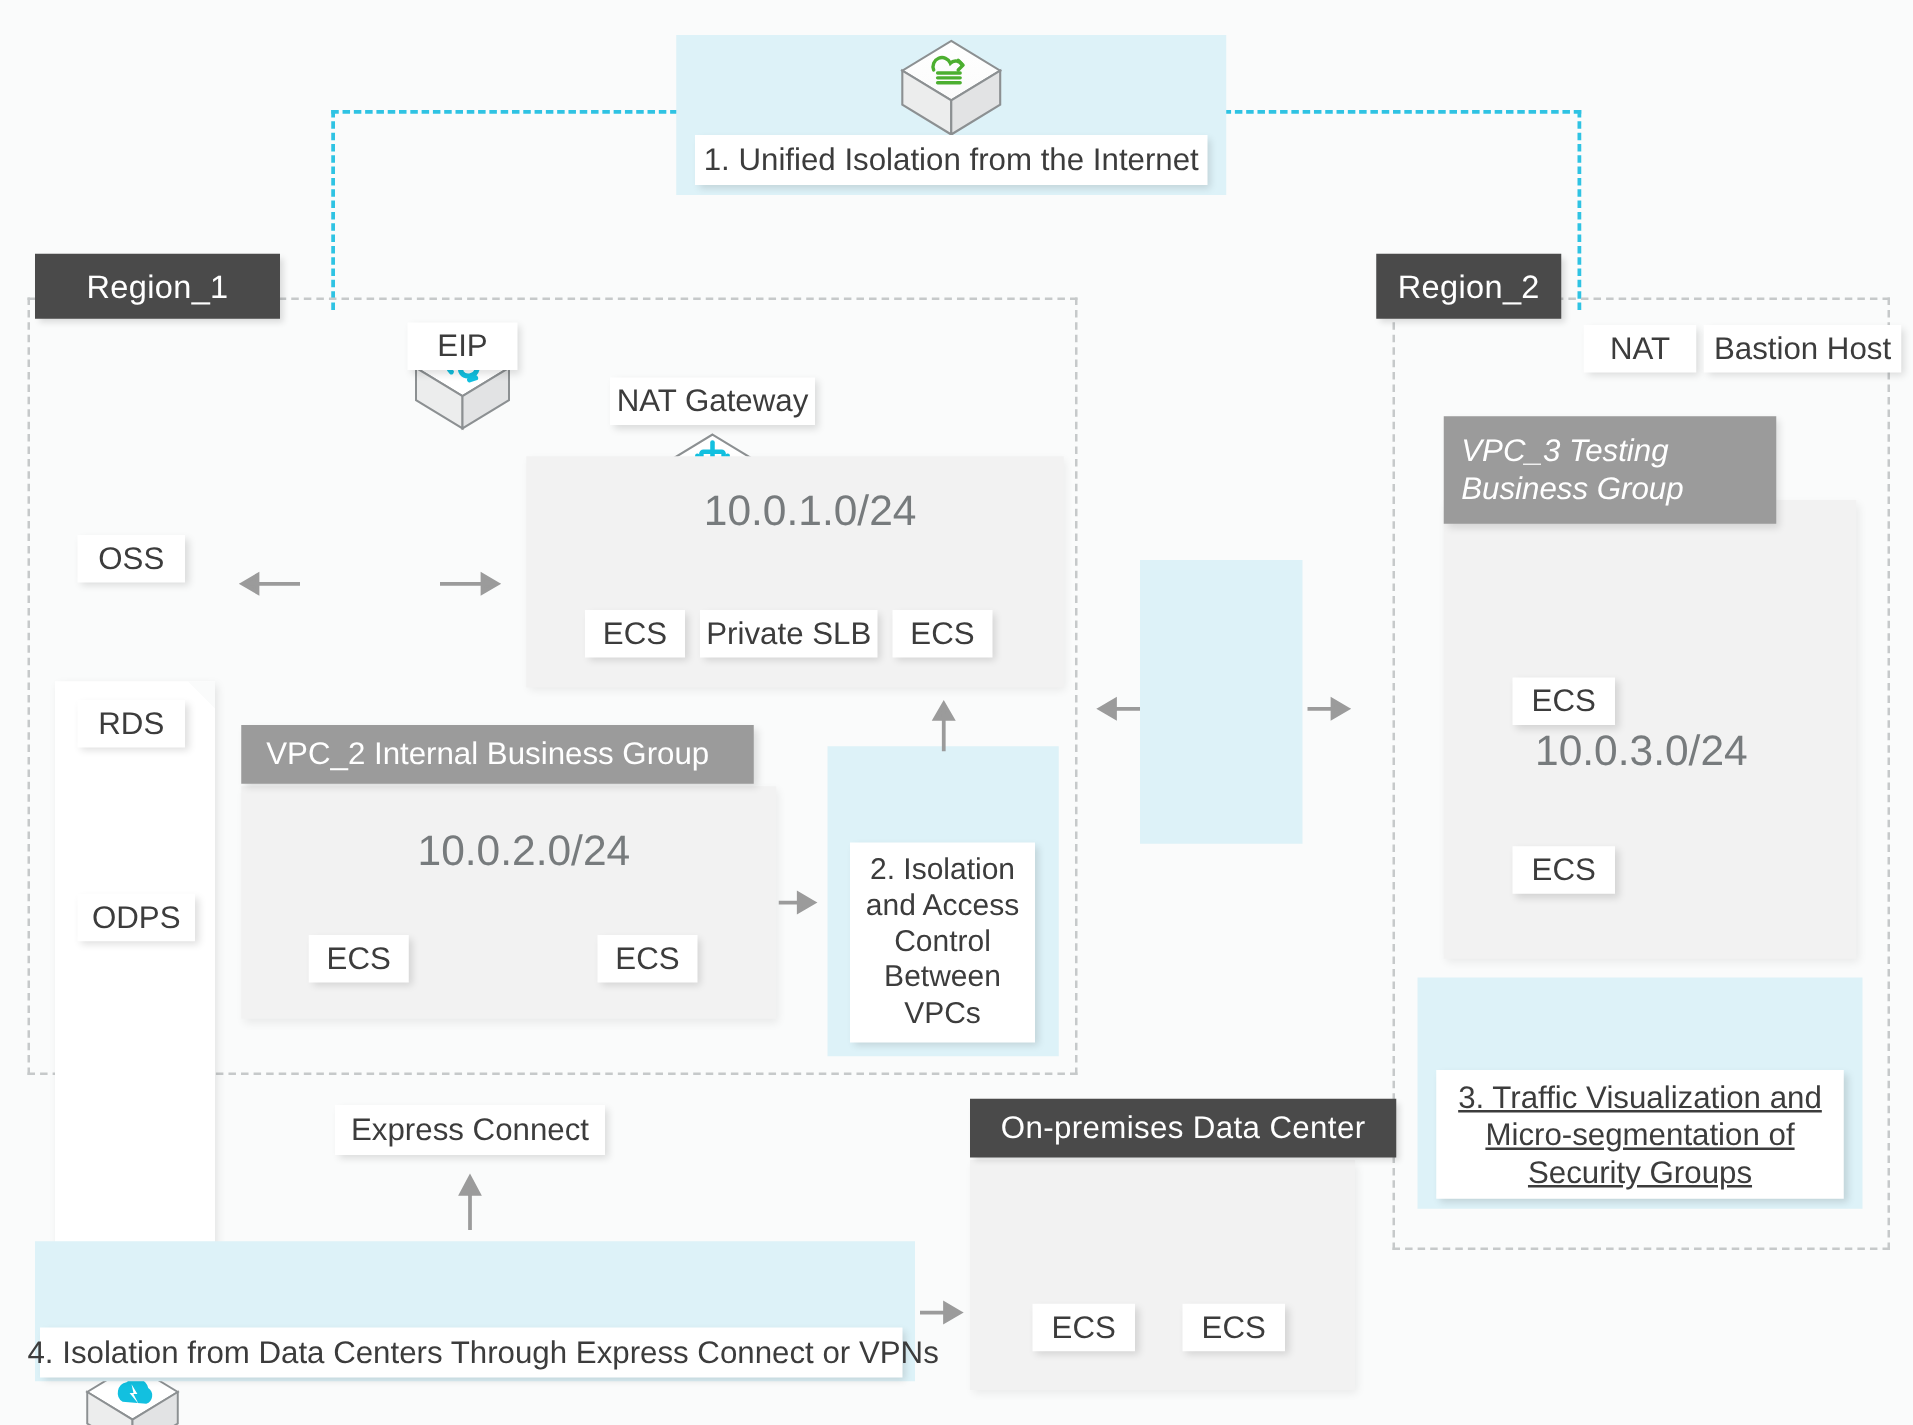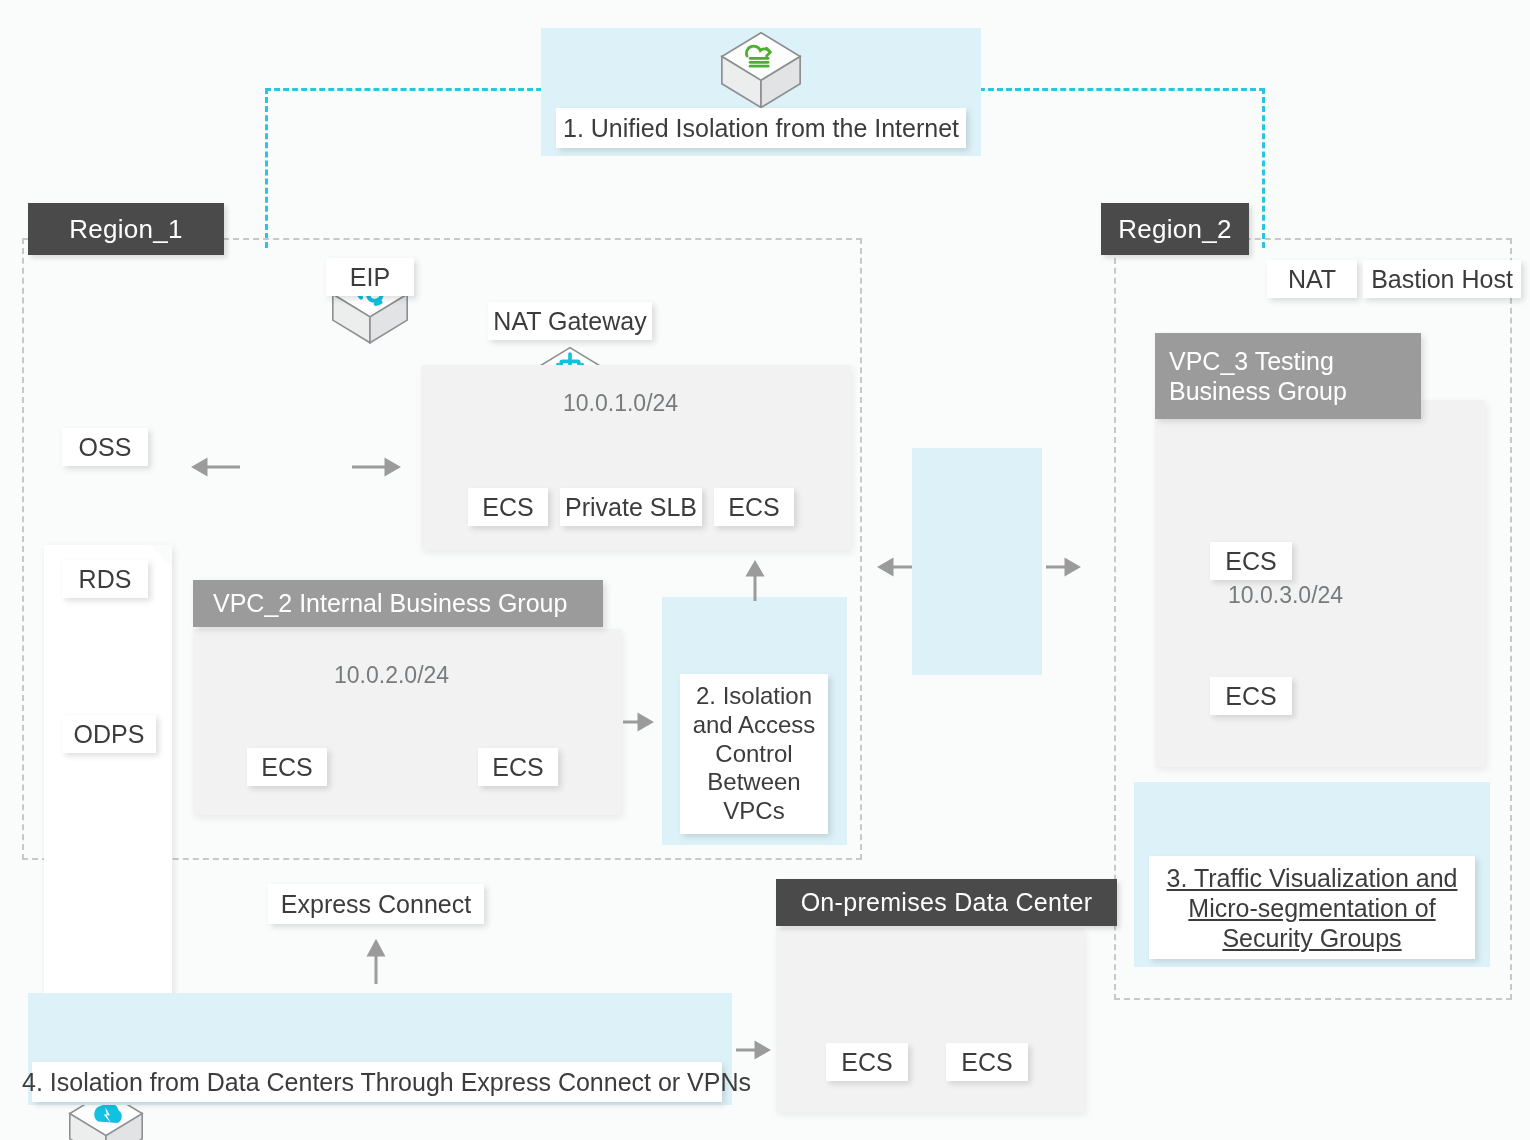--- a/index.html
+++ b/index.html
@@ -36,21 +36,21 @@
   .cyan-panel{background:#ddf2f8;}
 
   
   .plate{background:#ffffff;color:#3c3c3c;display:flex;align-items:center;
          justify-content:center;font-size:25px;white-space:nowrap;
          box-shadow:3px 3px 6px rgba(0,0,0,.13);padding:0 10px;box-sizing:border-box;}
   .plate.multiline{white-space:normal;text-align:center;line-height:1.2;
                    display:flex;flex-direction:column;justify-content:center;}
 
   
-  .cidr{color:#777b7d;font-size:23px;white-space:nowrap;}
+  .cidr{color:#777b7d;font-size:34px;white-space:nowrap;}
 
   
   .cube{position:relative;}
   .cube svg{display:block;width:100%;height:100%;}
 
   
   .arrow svg{display:block;overflow:visible;}
 </style>
 </head>
 <body>
@@ -195,21 +195,21 @@
   </div>
 
   <div class="abs region-chip" style="left:1101px;top:203px;width:148px;height:52px;">Region_2</div>
 
   <div class="abs plate" style="left:1267px;top:260px;width:90px;height:38px;">NAT</div>
 
   <div class="abs plate" style="left:1363px;top:260px;width:158px;height:38px;">Bastion Host</div>
 
   <div class="abs panel-outer" style="left:1155px;top:400px;width:330px;height:367px;"></div>
   <div class="abs vpc-chip two-line" style="left:1155px;top:333px;width:266px;height:86px;">
-    <span style="display:block;">
+    <span style="display:block;font-style:italic;">
       <span style="display:block;">VPC_3 Testing</span>
       <span style="display:block;">Business Group</span>
     </span>
   </div>
 
   <div class="abs cidr" style="left:1228px;top:582px;">10.0.3.0/24</div>
 
   <div class="abs plate" style="left:1210px;top:542px;width:82px;height:38px;">ECS</div>
 
   <div class="abs plate" style="left:1210px;top:677px;width:82px;height:38px;">ECS</div>

